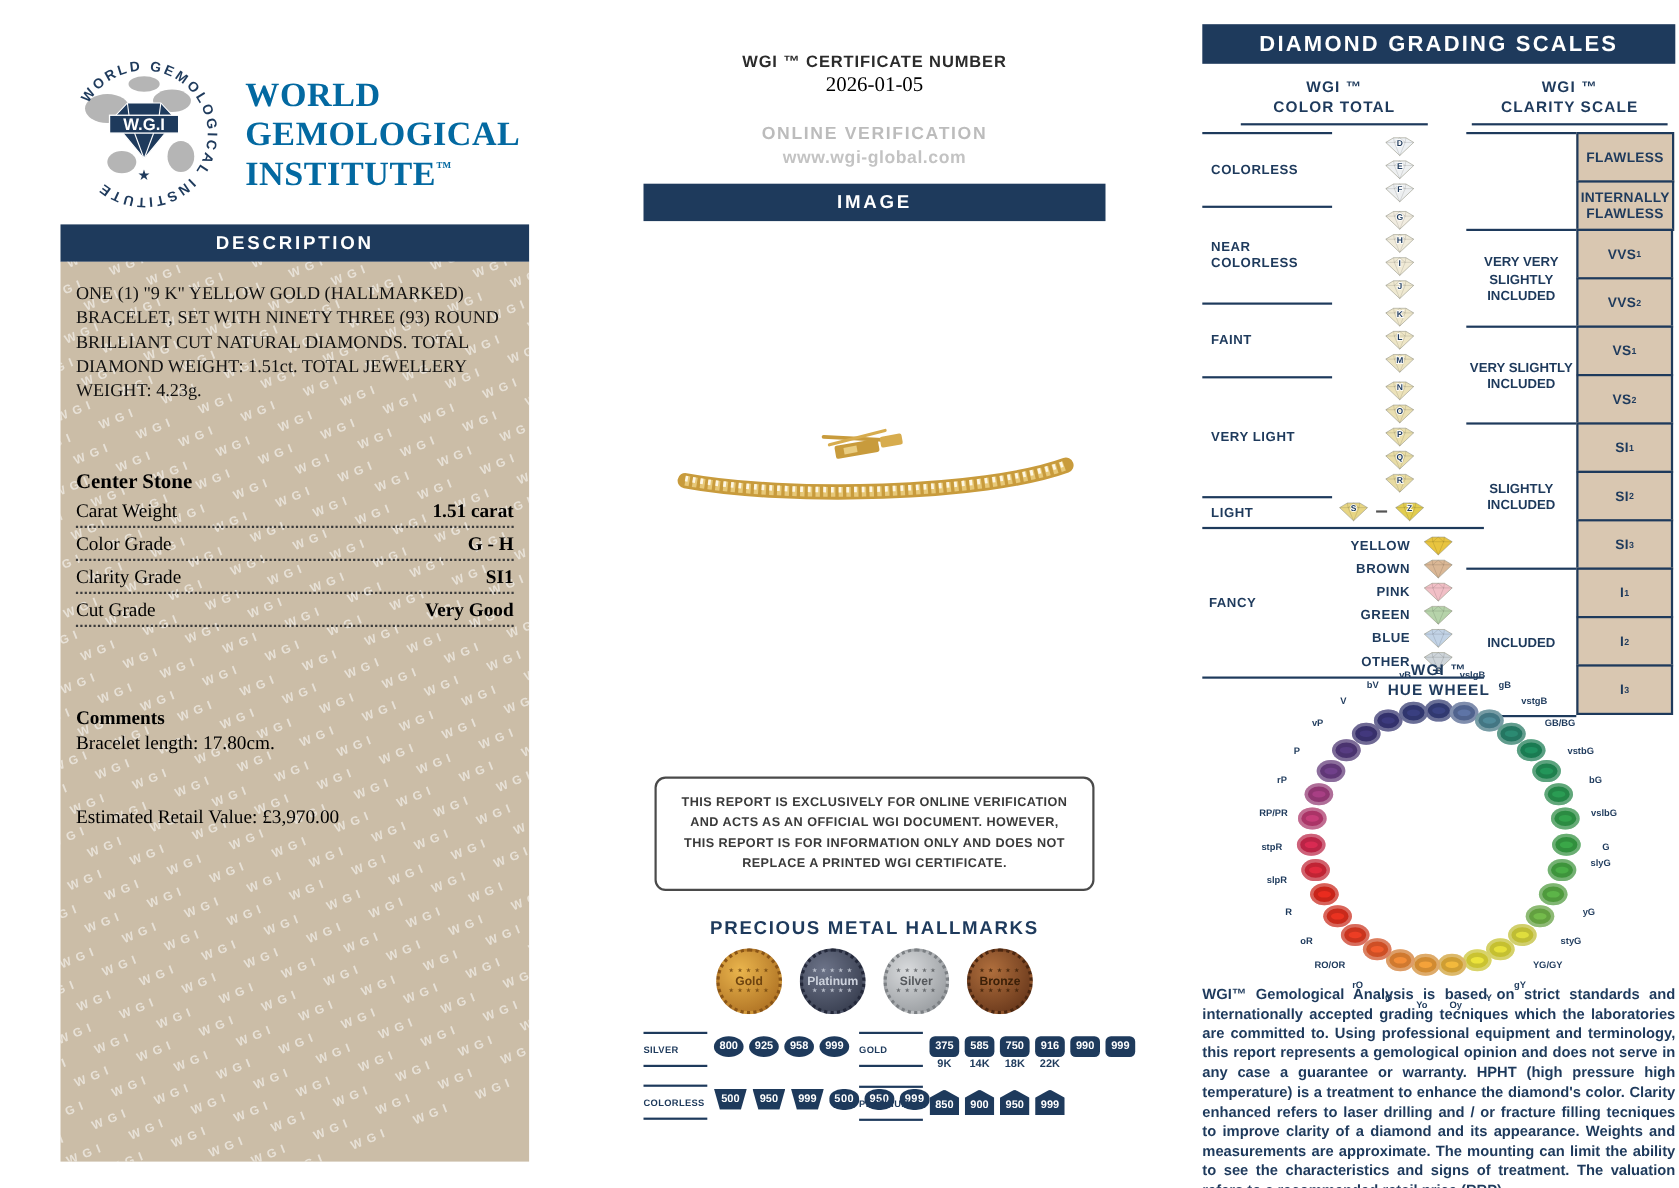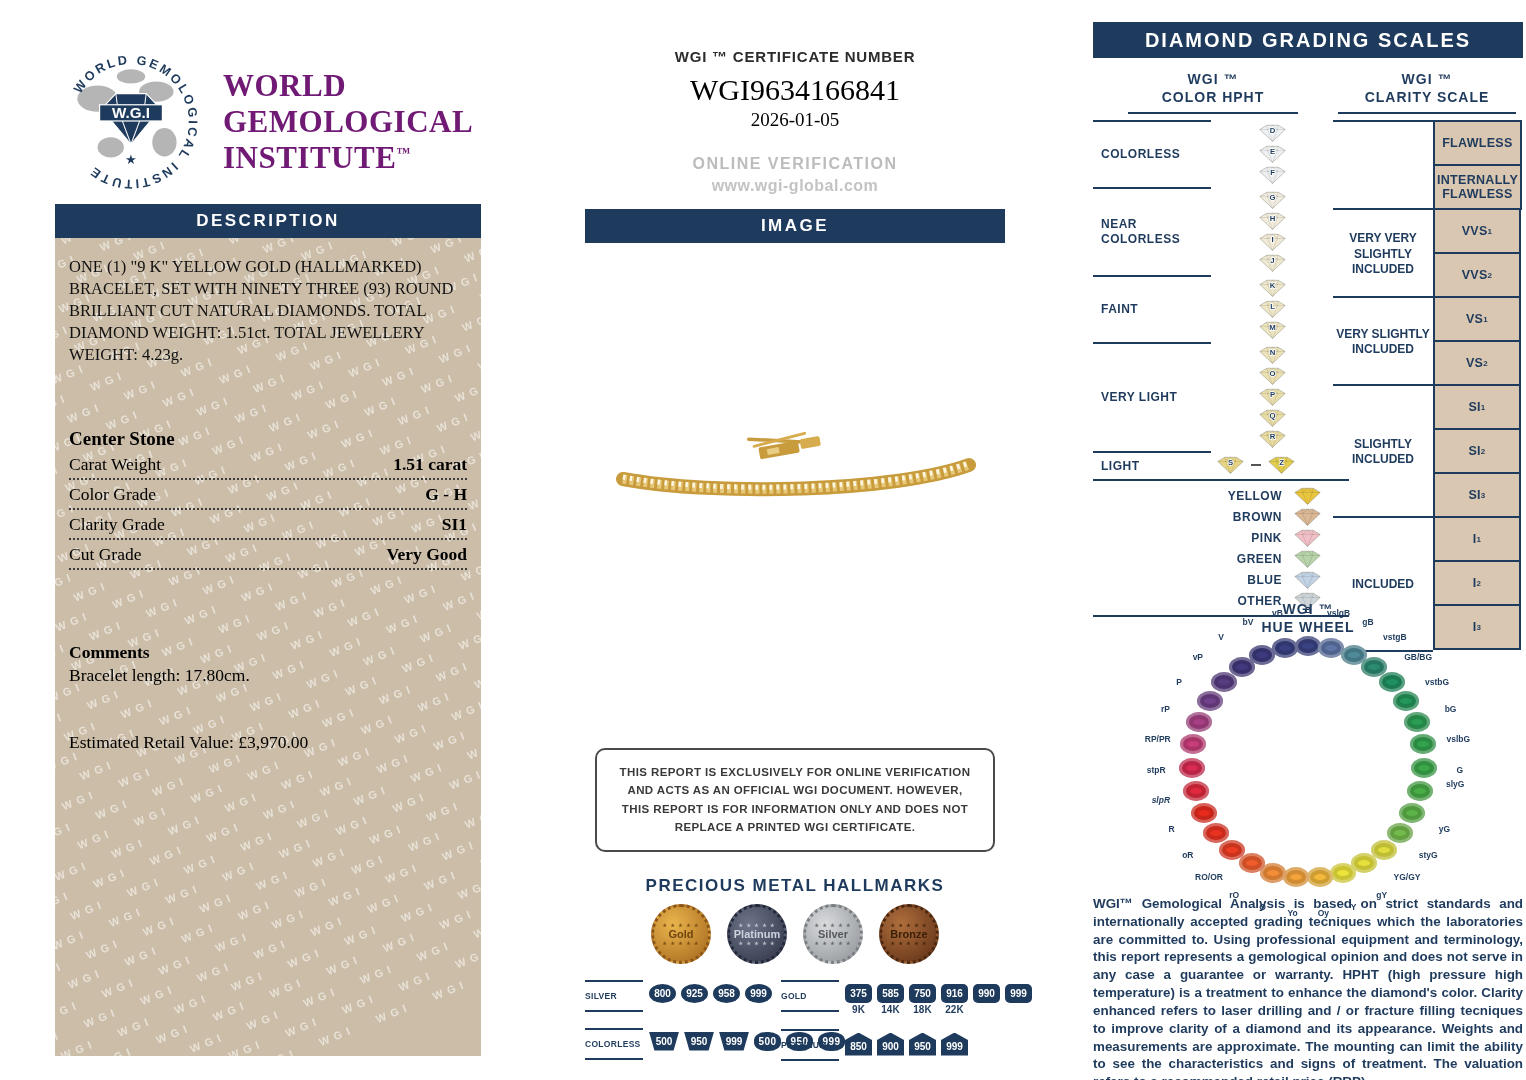--- a/index.html
+++ b/index.html
@@ -6,21 +6,21 @@
   body{width:1526px;height:1080px;position:relative;background:#fff;
        font-family:"Liberation Sans",sans-serif;overflow:hidden;}
 
   .bar{background:#1e3a5c;color:#fff;text-align:center;
        font:700 17px/34px "Liberation Sans",sans-serif;letter-spacing:2.5px;}
 
   
   .col-left{position:absolute;left:55px;top:46px;width:426px;}
   .brand{display:flex;align-items:center;gap:16px;height:152px;margin-bottom:6px;}
   .brand svg{flex:none;}
-  .brand-title{font:700 31px/1.16 "Liberation Serif",serif;color:#701a75;letter-spacing:.5px;}
+  .brand-title{font:700 31px/1.16 "Liberation Serif",serif;color:#0369a1;letter-spacing:.5px;}
   .brand-title sup{font-size:14px;}
   .panel{position:relative;background:#cbbda7;height:818px;overflow:hidden;}
   .watermark{position:absolute;inset:-160px;transform:rotate(-22deg);
      color:rgba(255,255,255,.55);font:700 11px/21px "Liberation Sans",sans-serif;
      letter-spacing:5px;white-space:nowrap;pointer-events:none;}
   .watermark div:nth-child(even){margin-left:28px;}
   .panel-inner{position:relative;z-index:1;padding:18px 14px 0;}
   .desc{font:400 16.5px/1.33 "Liberation Serif",serif;color:#111;margin:0 0 62px;}
   .stone-heading{font:700 19px "Liberation Serif",serif;color:#000;margin:0;}
   .stone-row{display:flex;justify-content:space-between;align-items:flex-end;
@@ -231,21 +231,20 @@
       <p class="retail">
         <span class="lbl">Estimated Retail Value:</span><span> £3,970.00</span>
       </p>
     </div>
   </div>
 </section>
 
 <section class="col-mid">
   <div class="cert">
     <div class="cert-label">WGI ™ CERTIFICATE NUMBER</div>
-    <div class="cert-number">WGI9634166841</div>
     <div class="cert-date">2026-01-05</div>
     <div class="verify-label">ONLINE VERIFICATION</div>
     <div class="verify-url">www.wgi-global.com</div>
   </div>
 
   <div class="bar img-bar">IMAGE</div>
 
   <div class="bracelet-wrap">
     <svg width="400" height="250" viewBox="0 0 400 250">
       <path d="M28 156 C120 173 300 169 374 142" fill="none" stroke="#c89b3c" stroke-width="14" stroke-linecap="round"></path>
@@ -351,21 +350,21 @@
   </div>
 </section>
 
 <section class="col-right">
   <div class="bar grading-bar">DIAMOND GRADING  SCALES</div>
 
   <div class="scales">
     <div class="color-col">
       <div class="scale-title">
         <span>WGI ™</span><br>
-        <span>COLOR HPHT</span>
+        <span>COLOR TOTAL</span>
       </div>
       <div class="scale-underline" style="width:170px"></div>
       <div id="color-groups">
           <div class="cs-group">
             <div class="cs-label">COLORLESS</div>
             <div class="cs-gems">
               <div class="cs-gemrow">
                 <svg viewBox="0 0 44 28" width="31" height="20">
                   <polygon points="4,9 14,3 30,3 40,9 22,26" fill="#eef1f4" stroke="#9a9a8a" stroke-width="0.8"></polygon>
                   <path d="M4 9 H40 M14 3 L15 9 M30 3 L29 9 M22 3 L15 9 M22 3 L29 9 M15 9 L22 26 M29 9 L22 26" stroke="rgba(0,0,0,0.18)" fill="none" stroke-width="0.8"></path>
@@ -500,20 +499,21 @@
                 <svg viewBox="0 0 44 28" width="31" height="20">
                   <polygon points="4,9 14,3 30,3 40,9 22,26" fill="#e2cd4f" stroke="#9a9a8a" stroke-width="0.8"></polygon>
                   <path d="M4 9 H40 M14 3 L15 9 M30 3 L29 9 M22 3 L15 9 M22 3 L29 9 M15 9 L22 26 M29 9 L22 26" stroke="rgba(0,0,0,0.18)" fill="none" stroke-width="0.8"></path>
                   <text x="22" y="14" text-anchor="middle" font-family="Liberation Sans, sans-serif" font-size="11" font-weight="bold" fill="#1e3a5c" stroke="#ffffff" stroke-width="2" paint-order="stroke">Z</text>
                 </svg>
               </div>
             </div>
           </div>
         </div>
       <div class="fancy">
+        <div class="fancy-label">FANCY</div>
         <div class="fancy-rows" id="fancy-rows">
             <div class="fancy-row">
               <span class="fancy-name">YELLOW</span>
               <svg viewBox="0 0 44 28" width="31" height="20">
                 <polygon points="4,9 14,3 30,3 40,9 22,26" fill="#e8c43f" stroke="#9a9a8a" stroke-width="0.8"></polygon>
                 <path d="M4 9 H40 M14 3 L15 9 M30 3 L29 9 M22 3 L15 9 M22 3 L29 9 M15 9 L22 26 M29 9 L22 26" stroke="rgba(0,0,0,0.18)" fill="none" stroke-width="0.8"></path>
                 <text x="22" y="14" text-anchor="middle" font-family="Liberation Sans, sans-serif" font-size="11" font-weight="bold" fill="#1e3a5c" stroke="#ffffff" stroke-width="2" paint-order="stroke"></text>
               </svg>
             </div>
             <div class="fancy-row">
@@ -687,21 +687,21 @@
       <div class="hw-label" style="left: 169.497px; top: 307.029px;">O</div>
       <div class="hw-gem" style="left: 145.705px; top: 253.424px; background: rgb(240, 92, 44);"></div>
       <div class="hw-label" style="left: 141.234px; top: 294.901px;">rO</div>
       <div class="hw-gem" style="left: 126.441px; top: 240.016px; background: rgb(236, 61, 36);"></div>
       <div class="hw-label" style="left: 115.991px; top: 277.331px;">RO/OR</div>
       <div class="hw-gem" style="left: 110.27px; top: 223.004px; background: rgb(234, 50, 32);"></div>
       <div class="hw-label" style="left: 94.8021px; top: 255.04px;">oR</div>
       <div class="hw-gem" style="left: 97.8547px; top: 203.086px; background: rgb(233, 43, 30);"></div>
       <div class="hw-label" style="left: 78.5337px; top: 228.94px;">R</div>
       <div class="hw-gem" style="left: 89.7031px; top: 181.076px; background: rgb(224, 42, 61);"></div>
-      <div class="hw-label" style="left: 67.8523px; top: 200.099px; font-style: italic;">slpR</div>
+      <div class="hw-label" style="left: 67.8523px; top: 200.099px;">slpR</div>
       <div class="hw-gem" style="left: 86.1489px; top: 157.875px; background: rgb(217, 42, 82);"></div>
       <div class="hw-label" style="left: 63.1951px; top: 169.699px;">stpR</div>
       <div class="hw-gem" style="left: 87.3377px; top: 134.434px; background: rgb(198, 61, 120);"></div>
       <div class="hw-label" style="left: 64.7528px; top: 138.983px;">RP/PR</div>
       <div class="hw-gem" style="left: 93.2208px; top: 111.713px; background: rgb(168, 63, 132);"></div>
       <div class="hw-label" style="left: 72.4617px; top: 109.21px;">rP</div>
       <div class="hw-gem" style="left: 103.557px; top: 90.6402px; background: rgb(112, 64, 138);"></div>
       <div class="hw-label" style="left: 86.0061px; top: 81.5975px;">P</div>
       <div class="hw-gem" style="left: 117.924px; top: 72.0798px; background: rgb(87, 60, 130);"></div>
       <div class="hw-label" style="left: 104.831px; top: 57.277px;">vP</div>

